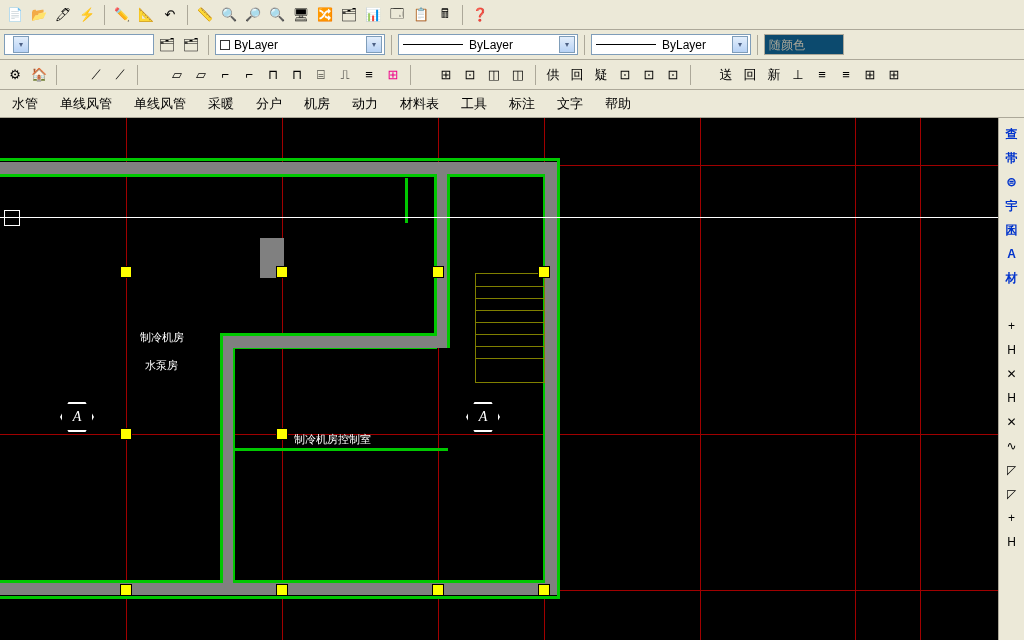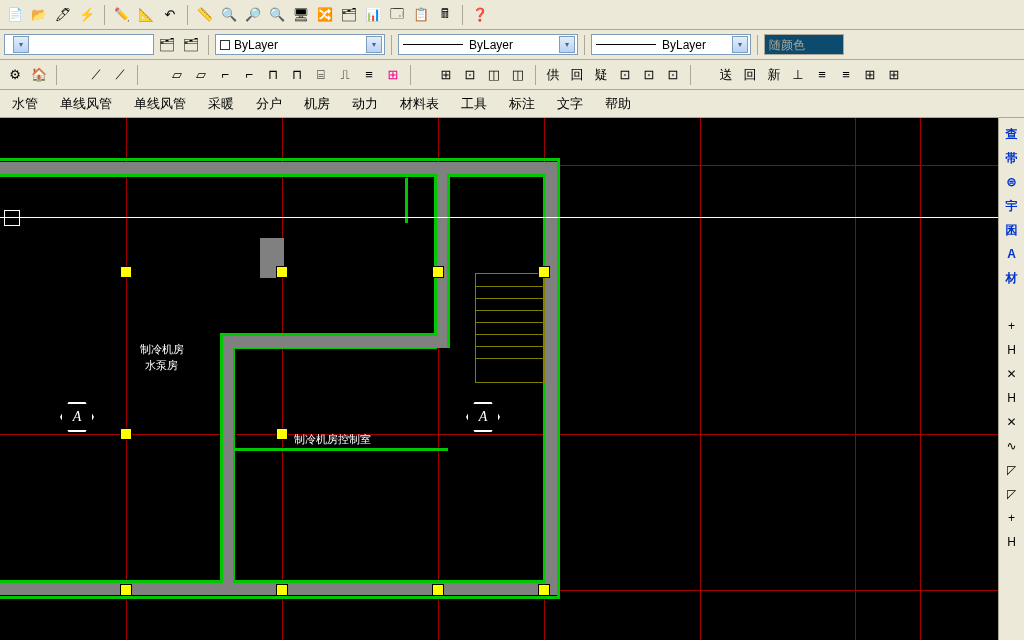--- a/index.html
+++ b/index.html
@@ -294,21 +294,21 @@
     <div class="grip" style="left:432px; top:466px;"></div>
     <div class="grip" style="left:538px; top:466px;"></div>
 
     <div class="hex" style="left:60px; top:284px;">
         <span>A</span>
       </div>
     <div class="hex" style="left:466px; top:284px;">
         <span>A</span>
       </div>
 
-    <div class="canvas-label" style="left:140px; top:224px;">制冷机房</div>
+    <div class="canvas-label" style="left:140px; top:212px;">制冷机房</div>
     <div class="canvas-label" style="left:145px; top:240px;">水泵房</div>
     <div class="canvas-label" style="left:294px; top:314px;">制冷机房控制室</div>
 
     <div class="crosshair-h" style="top:99px;"></div>
     <div class="crosshair-marker" style="left:4px; top:92px; width:16px; height:16px;"></div>
   </div>
 
   <div class="right-panel">
     <div class="ritem blue">查</div>
     <div class="ritem blue">帯</div>

